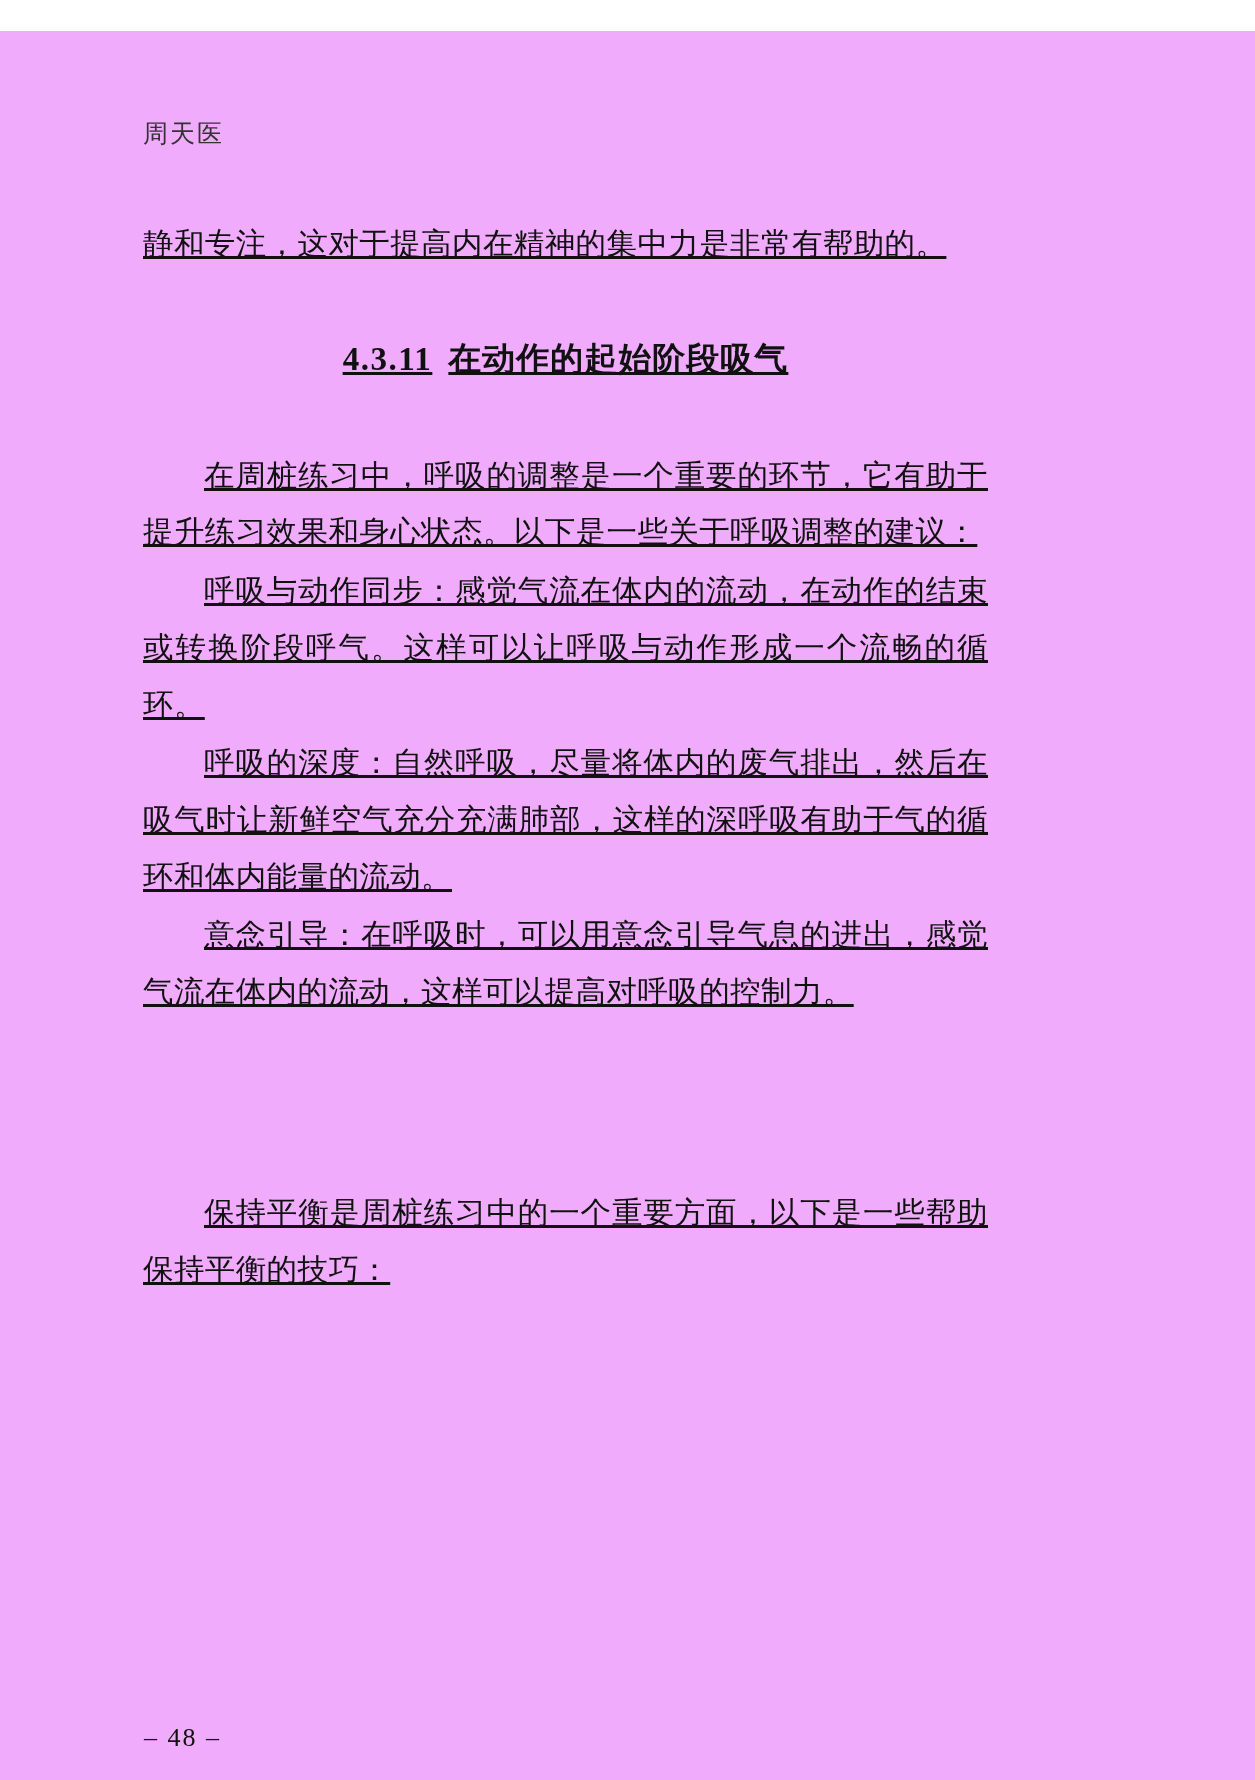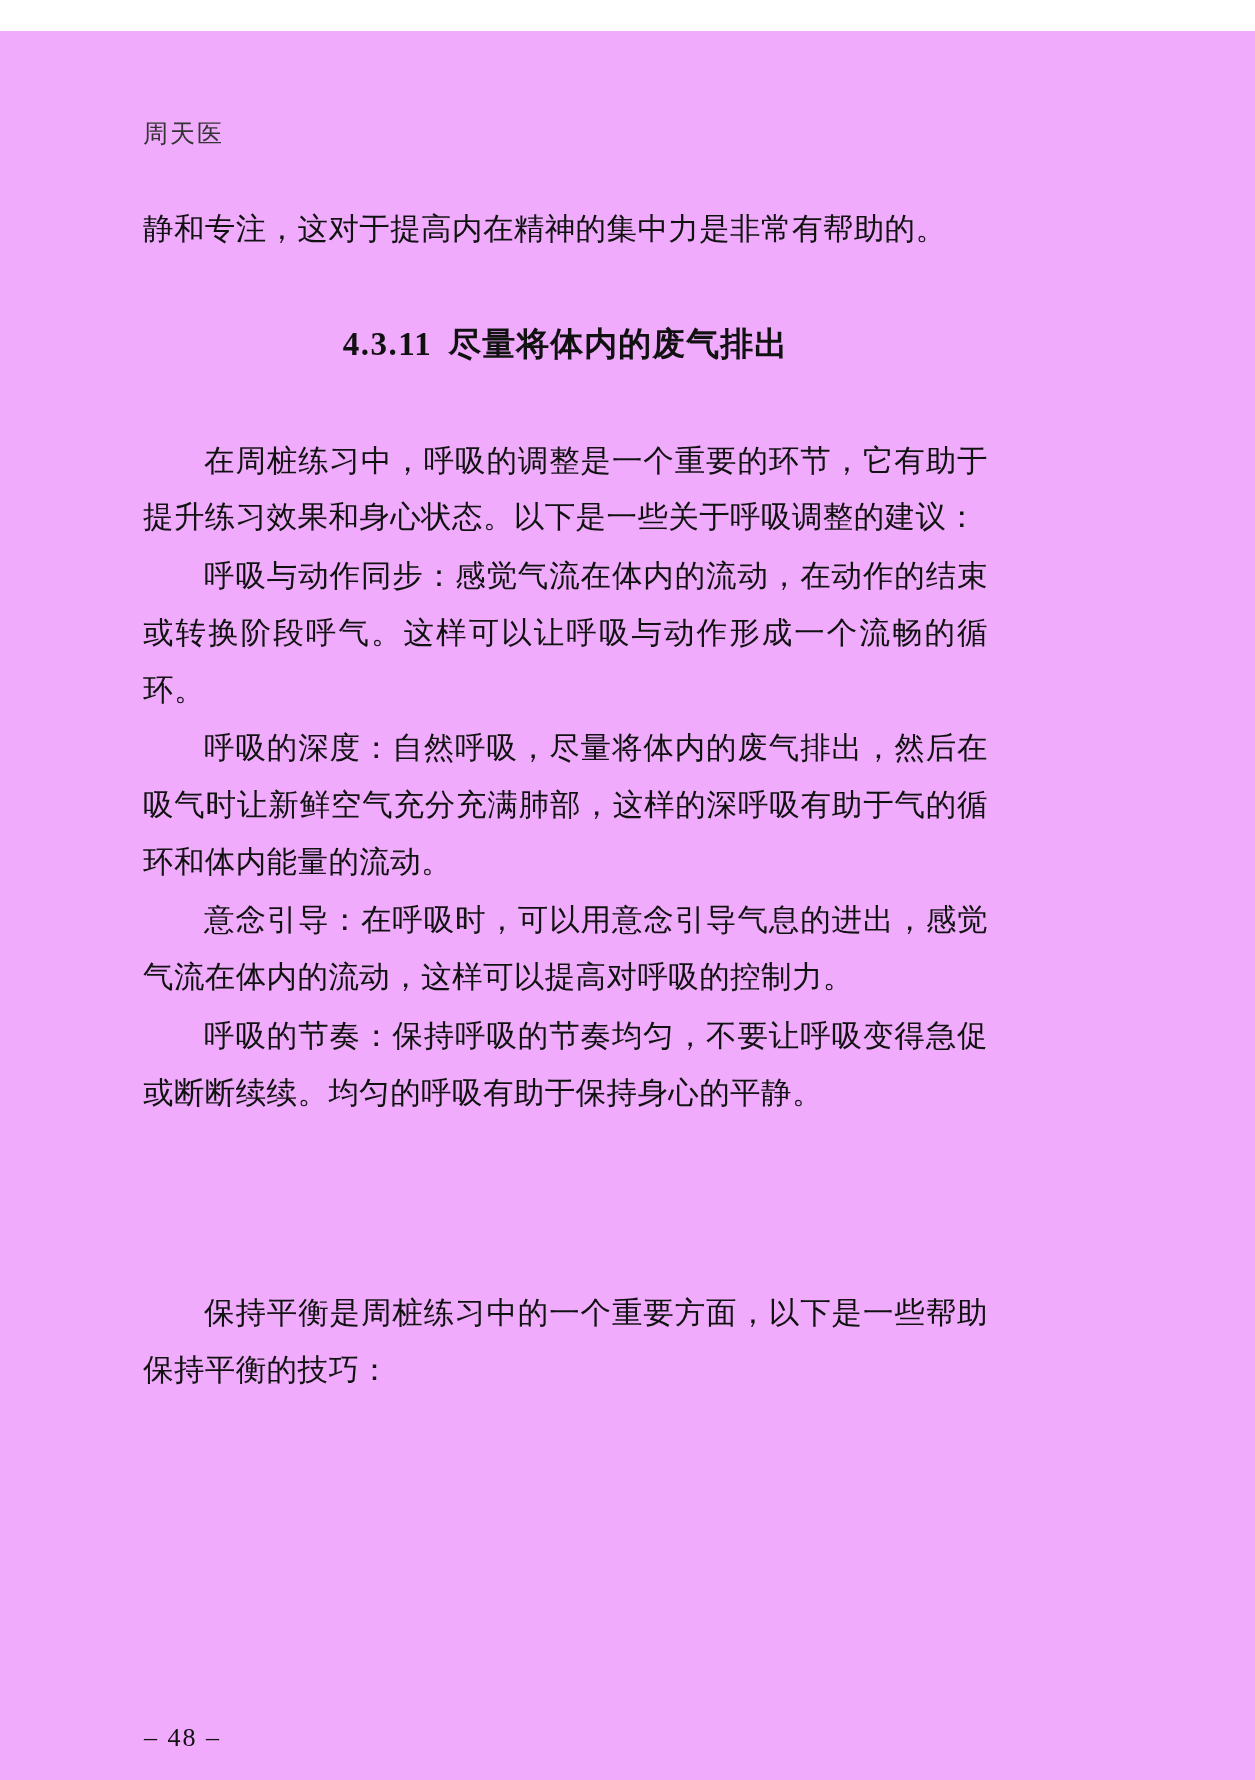--- a/index.html
+++ b/index.html
@@ -22,23 +22,24 @@
     position: absolute;
     top: 86px;
     left: 143px;
     font-size: 25px;
     letter-spacing: 2px;
     color: #333333;
     font-family: "Liberation Sans", "DejaVu Sans", sans-serif;
   }
   .content {
     position: absolute;
-    top: 170px;
+    top: 185px;
     left: 143px;
     width: 845px;
+    text-decoration: underline;
   }
   .para {
     font-size: 30.5px;
     line-height: 1.86;
     text-align: justify;
     text-justify: inter-ideograph;
     margin: 0 0 2px 0;
     letter-spacing: 0.4px;
   }
   .para.indent {
@@ -81,30 +82,29 @@
 
   <div class="running-head">周天医</div>
 
   <div class="content">
 
     <p class="para noindent">静和专注，这对于提高内在精神的集中力是非常有帮助的。</p>
 
     <div class="sp-before-h1"></div>
 
     <h2 class="heading">
-      <span class="h-num">4.3.11</span><span class="h-gap-num"></span><span>尽量将体内的废气排出</span>
+      <span class="h-num">4.3.11</span><span class="h-gap-num"></span><span>在动作的起始阶段吸气</span>
     </h2>
 
     <div class="sp-after-h1"></div>
 
     <p class="para indent">在周桩练习中，呼吸的调整是一个重要的环节，它有助于提升练习效果和身心状态。以下是一些关于呼吸调整的建议：</p>
     <p class="para indent">呼吸与动作同步：感觉气流在体内的流动，在动作的结束或转换阶段呼气。这样可以让呼吸与动作形成一个流畅的循环。</p>
     <p class="para indent">呼吸的深度：自然呼吸，尽量将体内的废气排出，然后在吸气时让新鲜空气充分充满肺部，这样的深呼吸有助于气的循环和体内能量的流动。</p>
     <p class="para indent">意念引导：在呼吸时，可以用意念引导气息的进出，感觉气流在体内的流动，这样可以提高对呼吸的控制力。</p>
-    <p class="para indent">呼吸的节奏：保持呼吸的节奏均匀，不要让呼吸变得急促或断断续续。均匀的呼吸有助于保持身心的平静。</p>
 
     <div class="sp-before-h2"></div>
 
 
     <div class="sp-after-h2"></div>
 
     <p class="para indent">保持平衡是周桩练习中的一个重要方面，以下是一些帮助保持平衡的技巧：</p>
 
   </div>
 

